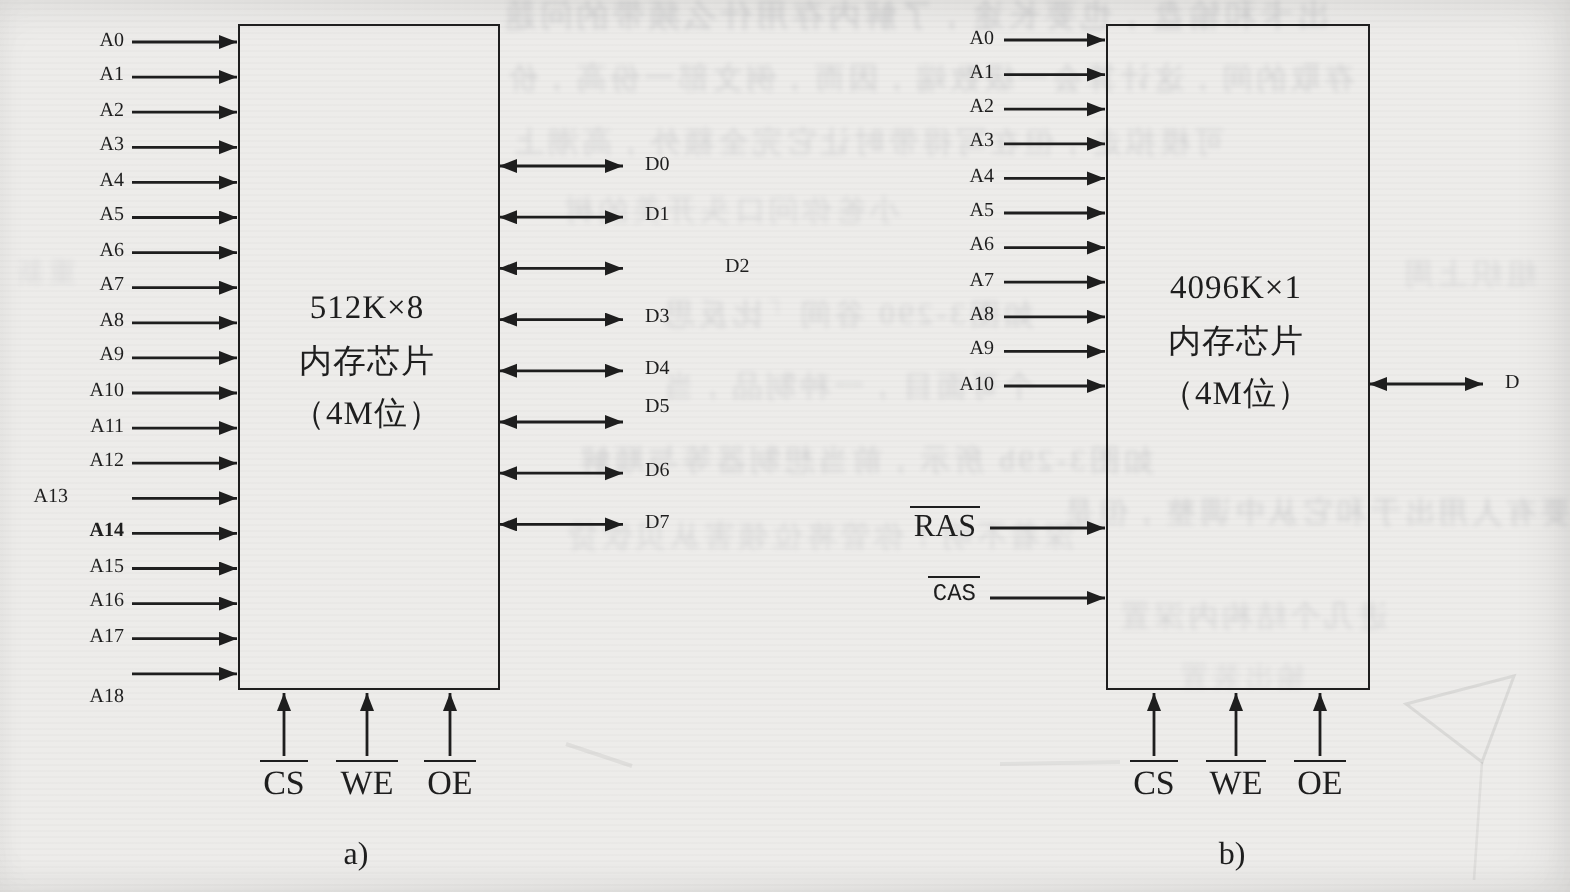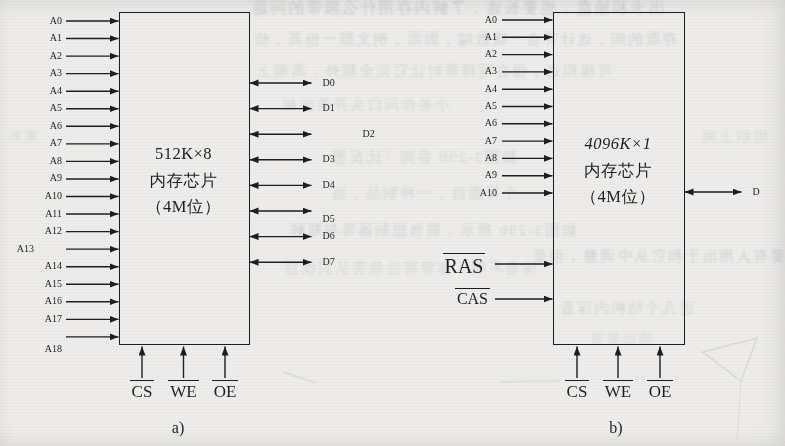--- a/index.html
+++ b/index.html
@@ -151,53 +151,53 @@
       <div class="pinlabel r" style="right: 723px; top: 81.7px; width: 46px;">A4</div>
       <div class="pinlabel r" style="right: 723px; top: 99.25px; width: 46px;">A5</div>
       <div class="pinlabel r" style="right: 723px; top: 116.8px; width: 46px;">A6</div>
       <div class="pinlabel r" style="right: 723px; top: 134.35px; width: 46px;">A7</div>
       <div class="pinlabel r" style="right: 723px; top: 151.9px; width: 46px;">A8</div>
       <div class="pinlabel r" style="right: 723px; top: 169.45px; width: 46px;">A9</div>
       <div class="pinlabel r" style="right: 723px; top: 187px; width: 46px;">A10</div>
       <div class="pinlabel r" style="right: 723px; top: 204.55px; width: 46px;">A11</div>
       <div class="pinlabel r" style="right: 723px; top: 222.1px; width: 46px;">A12</div>
       <div class="pinlabel r" style="right: 751px; top: 239.65px; width: 46px;">A13</div>
-      <div class="pinlabel r" style="right: 723px; top: 257.2px; width: 46px;">A14</div>
+      <div class="pinlabel r" style="right: 723px; top: 257.2px; width: 46px; font-weight: bold;">A14</div>
       <div class="pinlabel r" style="right: 723px; top: 274.75px; width: 46px;">A15</div>
       <div class="pinlabel r" style="right: 723px; top: 292.3px; width: 46px;">A16</div>
       <div class="pinlabel r" style="right: 723px; top: 309.85px; width: 46px;">A17</div>
       <div class="pinlabel r" style="right: 723px; top: 340px; width: 46px;">A18</div>
       <div class="pinlabel" style="left: 322.5px; top: 73.5px; width: 40px;">D0</div>
       <div class="pinlabel" style="left: 322.5px; top: 99.1px; width: 40px;">D1</div>
       <div class="pinlabel" style="left: 322.5px; top: 124.7px; width: 40px; margin-left: 40px;">D2</div>
       <div class="pinlabel" style="left: 322.5px; top: 150.3px; width: 40px;">D3</div>
       <div class="pinlabel" style="left: 322.5px; top: 175.9px; width: 40px;">D4</div>
-      <div class="pinlabel" style="left: 322.5px; top: 210px; width: 40px;">D5</div>
+      <div class="pinlabel" style="left: 322.5px; top: 195px; width: 40px;">D5</div>
       <div class="pinlabel" style="left: 322.5px; top: 227.1px; width: 40px;">D6</div>
       <div class="pinlabel" style="left: 322.5px; top: 252.7px; width: 40px;">D7</div>
       <div class="ctrl" style="left: 120px; top: 380px;"><span class="ovl">CS</span></div>
       <div class="ctrl" style="left: 161.5px; top: 380px;"><span class="ovl">WE</span></div>
       <div class="ctrl" style="left: 203px; top: 380px;"><span class="ovl">OE</span></div>
       <div class="caption" style="left: 156px; top: 419px;">a)</div>
       <div class="chipbox" style="left: 553px; top: 12px; width: 130px; height: 331px;"></div>
-      <div class="chiplabel" style="left:557px;top:131px;width:122px;font-style:italic;">4096K×1</div>
+      <div class="chiplabel" style="left:557px;top:131px;width:122px;">4096K×1</div>
       <div class="chiplabel" style="left:557px;top:157.5px;width:122px;">内存芯片</div>
       <div class="chiplabel" style="left:557px;top:184px;width:122px;">（4M位）</div>
       <div class="pinlabel r" style="right: 288px; top: 10.5px; width: 46px;">A0</div>
       <div class="pinlabel r" style="right: 288px; top: 27.8px; width: 46px;">A1</div>
       <div class="pinlabel r" style="right: 288px; top: 45.1px; width: 46px;">A2</div>
       <div class="pinlabel r" style="right: 288px; top: 62.4px; width: 46px;">A3</div>
       <div class="pinlabel r" style="right: 288px; top: 79.7px; width: 46px;">A4</div>
       <div class="pinlabel r" style="right: 288px; top: 97px; width: 46px;">A5</div>
       <div class="pinlabel r" style="right: 288px; top: 114.3px; width: 46px;">A6</div>
       <div class="pinlabel r" style="right: 288px; top: 131.6px; width: 46px;">A7</div>
       <div class="pinlabel r" style="right: 288px; top: 148.9px; width: 46px;">A8</div>
       <div class="pinlabel r" style="right: 288px; top: 166.2px; width: 46px;">A9</div>
       <div class="pinlabel r" style="right: 288px; top: 183.5px; width: 46px;">A10</div>
-      <div class="pinlabel r" style="right: 295px; top: 253px; width: 52px; font-size: 20px; text-align: center;"><span class="ovl">RAS</span></div>
-      <div class="pinlabel r" style="right: 295px; top: 288px; width: 52px; font-size: 16px;"><span class="ovl">CAS</span></div>
+      <div class="pinlabel r" style="right: 295px; top: 253px; width: 52px; font-size: 16px;"><span class="ovl">RAS</span></div>
+      <div class="pinlabel r" style="right: 295px; top: 288px; width: 52px; font-size: 12px; font-family: Liberation Mono, monospace;"><span class="ovl">CAS</span></div>
       <div class="pinlabel" style="left: 752.5px; top: 182.5px; width: 40px;">D</div>
       <div class="ctrl" style="left: 555px; top: 380px;"><span class="ovl">CS</span></div>
       <div class="ctrl" style="left: 596px; top: 380px;"><span class="ovl">WE</span></div>
       <div class="ctrl" style="left: 638px; top: 380px;"><span class="ovl">OE</span></div>
       <div class="caption" style="left: 594px; top: 419px;">b)</div>
     </div>
 </div>
 
 </body></html>

